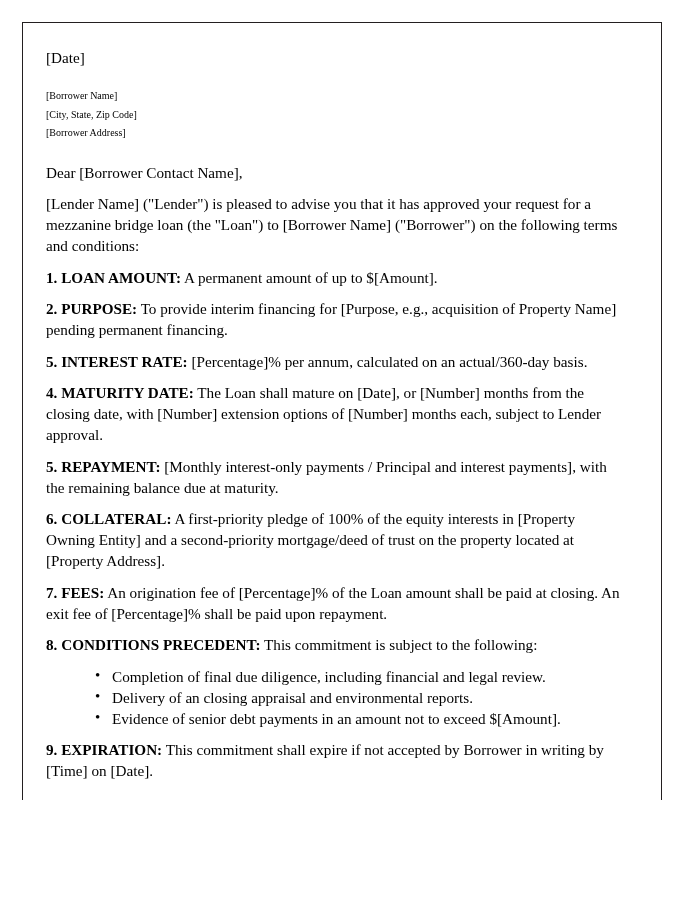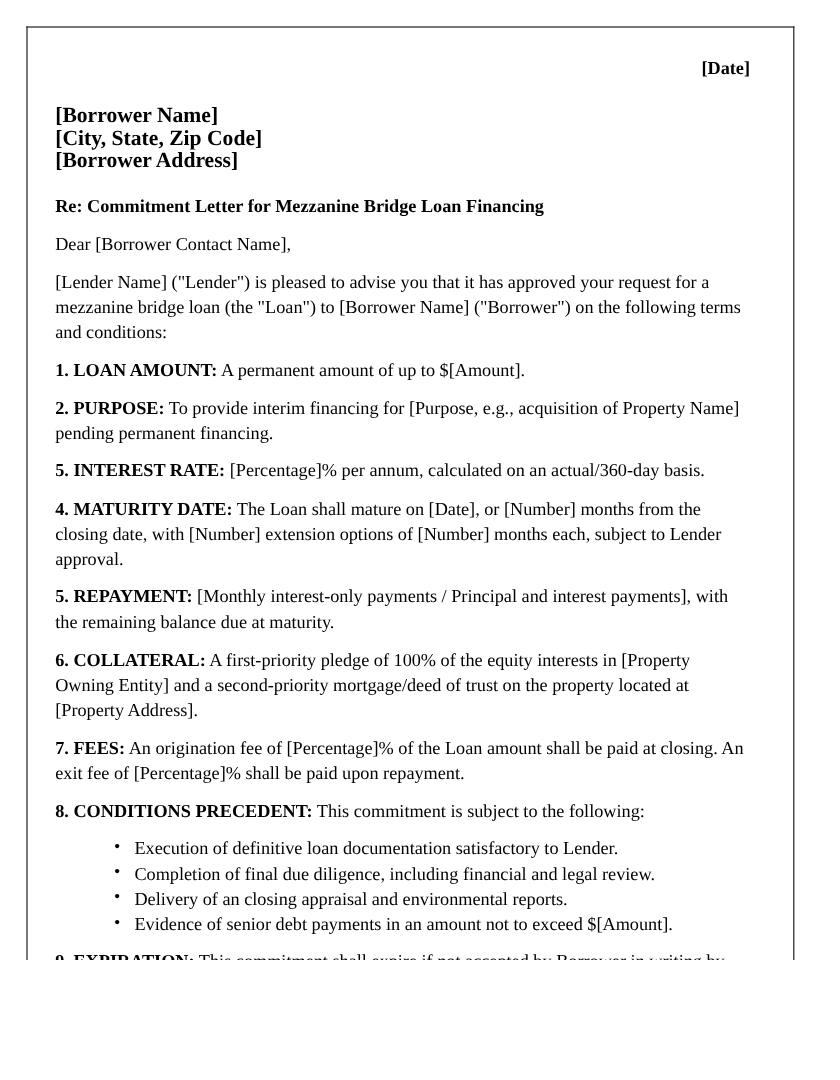--- a/index.html
+++ b/index.html
@@ -29,32 +29,30 @@
   #doc-body {
     padding: 24px 36px 0 23px;
   }
   .para {
     font-size: 15.2px;
     line-height: 21px;
     margin: 0 0 10.5px 0;
     text-align: left;
   }
   .para.date-line {
-    font-weight: bold;
+    font-weight: normal;
     margin-bottom: 19px;
-    text-align: right;
   }
   .addr-block {
     margin: 0 0 19px 0;
   }
   .addr-line {
-    font-size: 18px;
+    font-size: 10px;
     line-height: 18.5px;
     margin: 0;
-    font-weight: bold;
   }
   .para.subject {
     font-weight: bold;
     margin-bottom: 10.5px;
   }
   .para.salutation {
     margin-bottom: 10.5px;
   }
   .lead {
     margin-bottom: 10.5px;
@@ -90,21 +88,20 @@
   <div id="doc-body">
 
     <p class="para date-line">[Date]</p>
 
     <div class="addr-block">
       <p class="addr-line">[Borrower Name]</p>
       <p class="addr-line">[City, State, Zip Code]</p>
       <p class="addr-line">[Borrower Address]</p>
     </div>
 
-    <p class="para subject">Re: Commitment Letter for Mezzanine Bridge Loan Financing</p>
 
     <p class="para salutation">Dear [Borrower Contact Name],</p>
 
     <p class="para lead">[Lender Name] ("Lender") is pleased to advise you that it has approved your request for a mezzanine bridge loan (the "Loan") to [Borrower Name] ("Borrower") on the following terms and conditions:</p>
 
     <p class="para term"><b>1. LOAN AMOUNT:</b><span> A permanent amount of up to $[Amount].</span></p>
 
     <p class="para term"><b>2. PURPOSE:</b><span> To provide interim financing for [Purpose, e.g., acquisition of Property Name] pending permanent financing.</span></p>
 
     <p class="para term"><b>5. INTEREST RATE:</b><span> [Percentage]% per annum, calculated on an actual/360-day basis.</span></p>
@@ -113,21 +110,20 @@
 
     <p class="para term"><b>5. REPAYMENT:</b><span> [Monthly interest-only payments / Principal and interest payments], with the remaining balance due at maturity.</span></p>
 
     <p class="para term"><b>6. COLLATERAL:</b><span> A first-priority pledge of 100% of the equity interests in [Property Owning Entity] and a second-priority mortgage/deed of trust on the property located at [Property Address].</span></p>
 
     <p class="para term"><b>7. FEES:</b><span> An origination fee of [Percentage]% of the Loan amount shall be paid at closing. An exit fee of [Percentage]% shall be paid upon repayment.</span></p>
 
     <p class="para term"><b>8. CONDITIONS PRECEDENT:</b><span> This commitment is subject to the following:</span></p>
 
     <ul class="conditions">
-      <li>Execution of definitive loan documentation satisfactory to Lender.</li>
       <li>Completion of final due diligence, including financial and legal review.</li>
       <li>Delivery of an closing appraisal and environmental reports.</li>
       <li>Evidence of senior debt payments in an amount not to exceed $[Amount].</li>
     </ul>
 
     <p class="para term"><b>9. EXPIRATION:</b><span> This commitment shall expire if not accepted by Borrower in writing by [Time] on [Date].</span></p>
 
   </div>
 </div>
 

